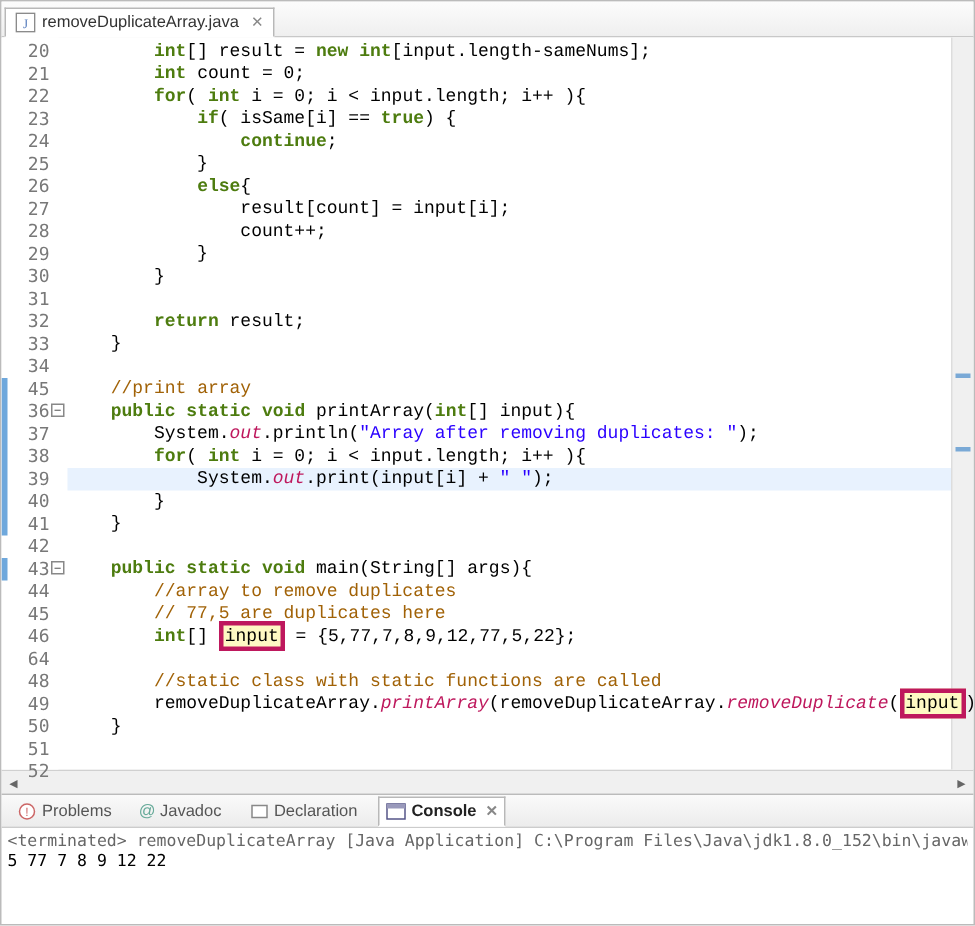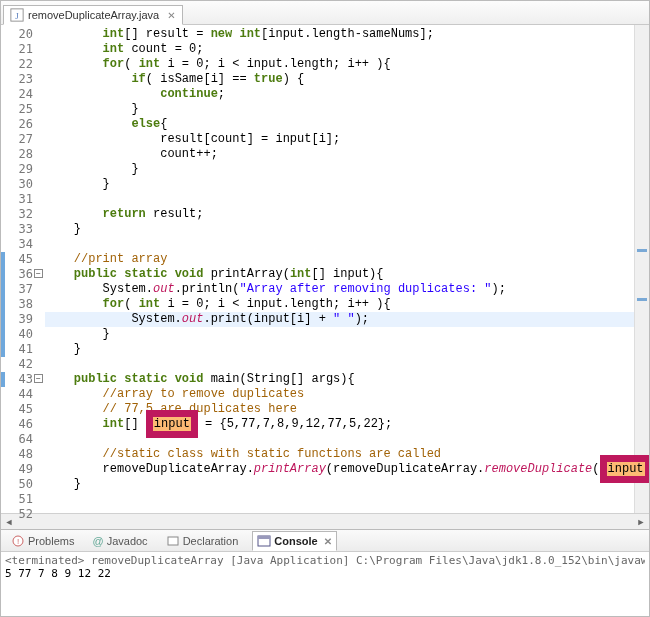--- a/index.html
+++ b/index.html
@@ -102,21 +102,21 @@
     right: 0;
     height: 15px;
     background: #e8f2fe;
     z-index: 0;
   }
   .code-line span { position: relative; z-index: 1; }
   .kw { color: #4d7c0f; font-weight: bold; }
   .str { color: #2a00ff; }
   .com { color: #a16207; }
   .fld { color: #be185d; font-style: italic; }
-  .boxed { background: #fdba74; border: 7px solid #be185d; padding: 0 1px; }
+  .boxed { background: #fef9c3; border: 3px solid #be185d; padding: 0 1px; }
   .scroll-x {
     height: 16px;
     background: #f0f0f0;
     border-top: 1px solid #d0d0d0;
     display: flex;
     align-items: center;
   }
   .scroll-x .arrow {
     width: 16px; height: 14px; text-align: center; color: #666; font-size: 9px; line-height: 14px;
   }

